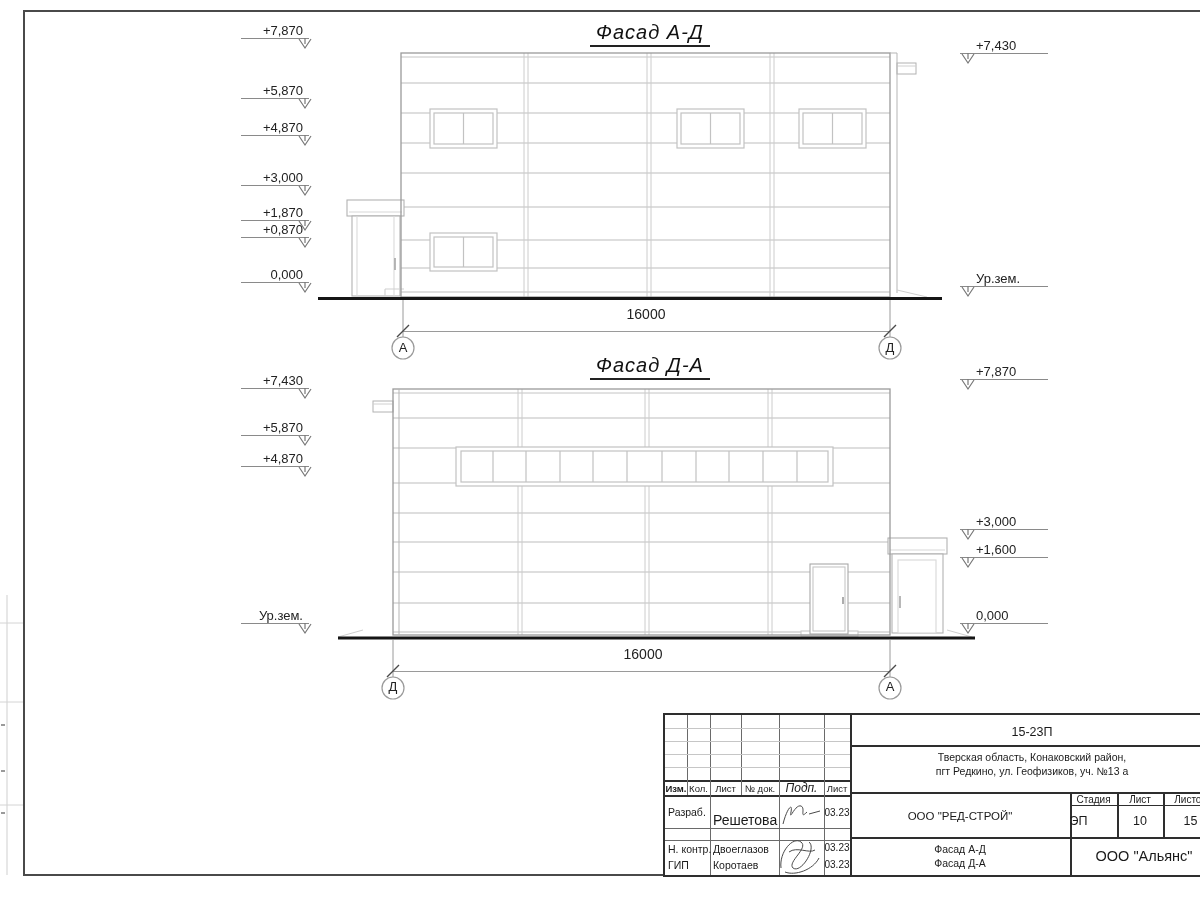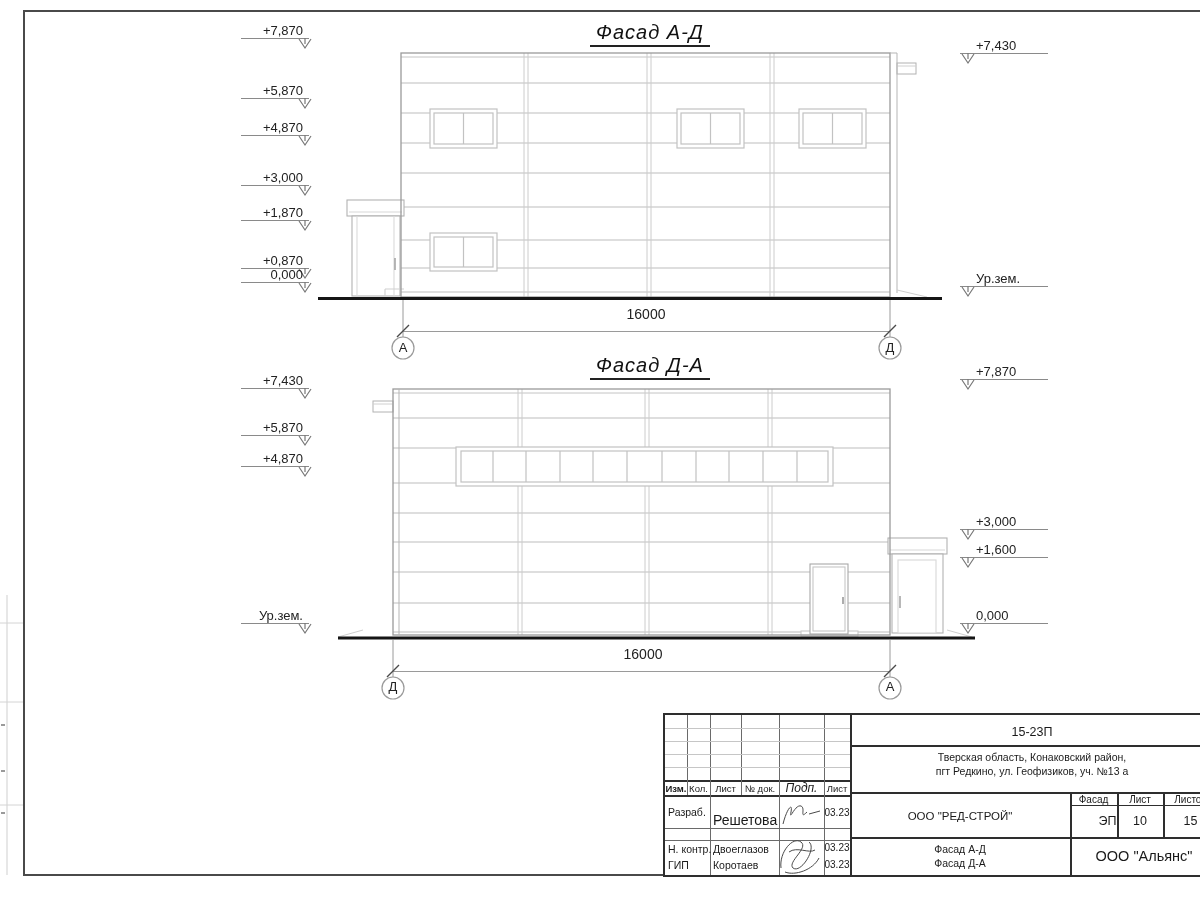--- a/index.html
+++ b/index.html
@@ -159,21 +159,21 @@
       </svg></div>
   <div class="abs elev left" style="top:120px;"><span>+4,870</span><svg class="evm" viewBox="0 0 16 13">
         <path d="M8,0 V6 M2,1 L8,10 L14,1" stroke="#777" fill="none" stroke-width="1.2"></path>
       </svg></div>
   <div class="abs elev left" style="top:170px;"><span>+3,000</span><svg class="evm" viewBox="0 0 16 13">
         <path d="M8,0 V6 M2,1 L8,10 L14,1" stroke="#777" fill="none" stroke-width="1.2"></path>
       </svg></div>
   <div class="abs elev left" style="top:205px;"><span>+1,870</span><svg class="evm" viewBox="0 0 16 13">
         <path d="M8,0 V6 M2,1 L8,10 L14,1" stroke="#777" fill="none" stroke-width="1.2"></path>
       </svg></div>
-  <div class="abs elev left" style="top:253px;"><span>+0,870</span><svg class="evm" viewBox="0 0 16 13">
+  <div class="abs elev left" style="top:222px;"><span>+0,870</span><svg class="evm" viewBox="0 0 16 13">
         <path d="M8,0 V6 M2,1 L8,10 L14,1" stroke="#777" fill="none" stroke-width="1.2"></path>
       </svg></div>
   <div class="abs elev left" style="top:267px;"><span>0,000</span><svg class="evm" viewBox="0 0 16 13">
         <path d="M8,0 V6 M2,1 L8,10 L14,1" stroke="#777" fill="none" stroke-width="1.2"></path>
       </svg></div>
 
   <div class="abs elev right" style="top:38px;"><span>+7,430</span><svg class="evm" viewBox="0 0 16 13">
         <path d="M8,0 V6 M2,1 L8,10 L14,1" stroke="#777" fill="none" stroke-width="1.2"></path>
       </svg></div>
   <div class="abs elev right" style="top:271px;"><span>Ур.зем.</span><svg class="evm" viewBox="0 0 16 13">
@@ -264,22 +264,22 @@
     <svg class="sig" style="left:110px;top:117px;" width="52" height="44" viewBox="0 0 52 44">
       <path d="M6,36 C4,20 18,4 26,10 C34,16 12,30 18,36 C26,42 42,16 34,10 M10,40 C20,44 38,38 44,26 M14,20 C22,14 34,22 40,18" stroke="#4a4a4a" stroke-width="1" fill="none"></path>
     </svg>
 
     <div class="tc" style="left:185px;top:4px;width:364px;height:26px;font-size:12.5px;">15-23П</div>
     <div class="tc" style="left:185px;top:34px;width:364px;height:15px;font-size:10.5px;">Тверская область, Конаковский район,</div>
     <div class="tc" style="left:185px;top:48px;width:364px;height:15px;font-size:10.5px;">пгт Редкино, ул. Геофизиков, уч. №13 а</div>
     <div class="tc" style="left:185px;top:82px;width:220px;height:38px;font-size:11.5px;">ООО "РЕД-СТРОЙ"</div>
     <div class="tc" style="left:185px;top:126px;width:220px;height:15px;font-size:10.5px;">Фасад А-Д</div>
     <div class="tc" style="left:185px;top:140px;width:220px;height:15px;font-size:10.5px;">Фасад Д-А</div>
-    <div class="tc" style="left:405px;top:78px;width:47px;height:12px;font-size:10px;">Фасад</div>
+    <div class="tc" style="left:405px;top:78px;width:47px;height:12px;font-size:10px;">Стадия</div>
     <div class="tc" style="left:452px;top:78px;width:46px;height:12px;font-size:10px;">Лист</div>
     <div class="tc" style="left:498px;top:78px;width:55px;height:12px;font-size:10px;">Листов</div>
-    <div class="tc" style="left:411px;top:90px;width:47px;height:32px;font-size:12.5px;padding-left:8px;">ЭП</div>
+    <div class="tc" style="left:382px;top:90px;width:47px;height:32px;font-size:12.5px;padding-left:8px;">ЭП</div>
     <div class="tc" style="left:452px;top:90px;width:46px;height:32px;font-size:12.5px;">10</div>
     <div class="tc" style="left:498px;top:90px;width:55px;height:32px;font-size:12.5px;">15</div>
     <div class="tc" style="left:405px;top:122px;width:148px;height:38px;font-size:14.5px;">ООО "Альянс"</div>
   </div>
 
 </div>
 
 </body></html>

